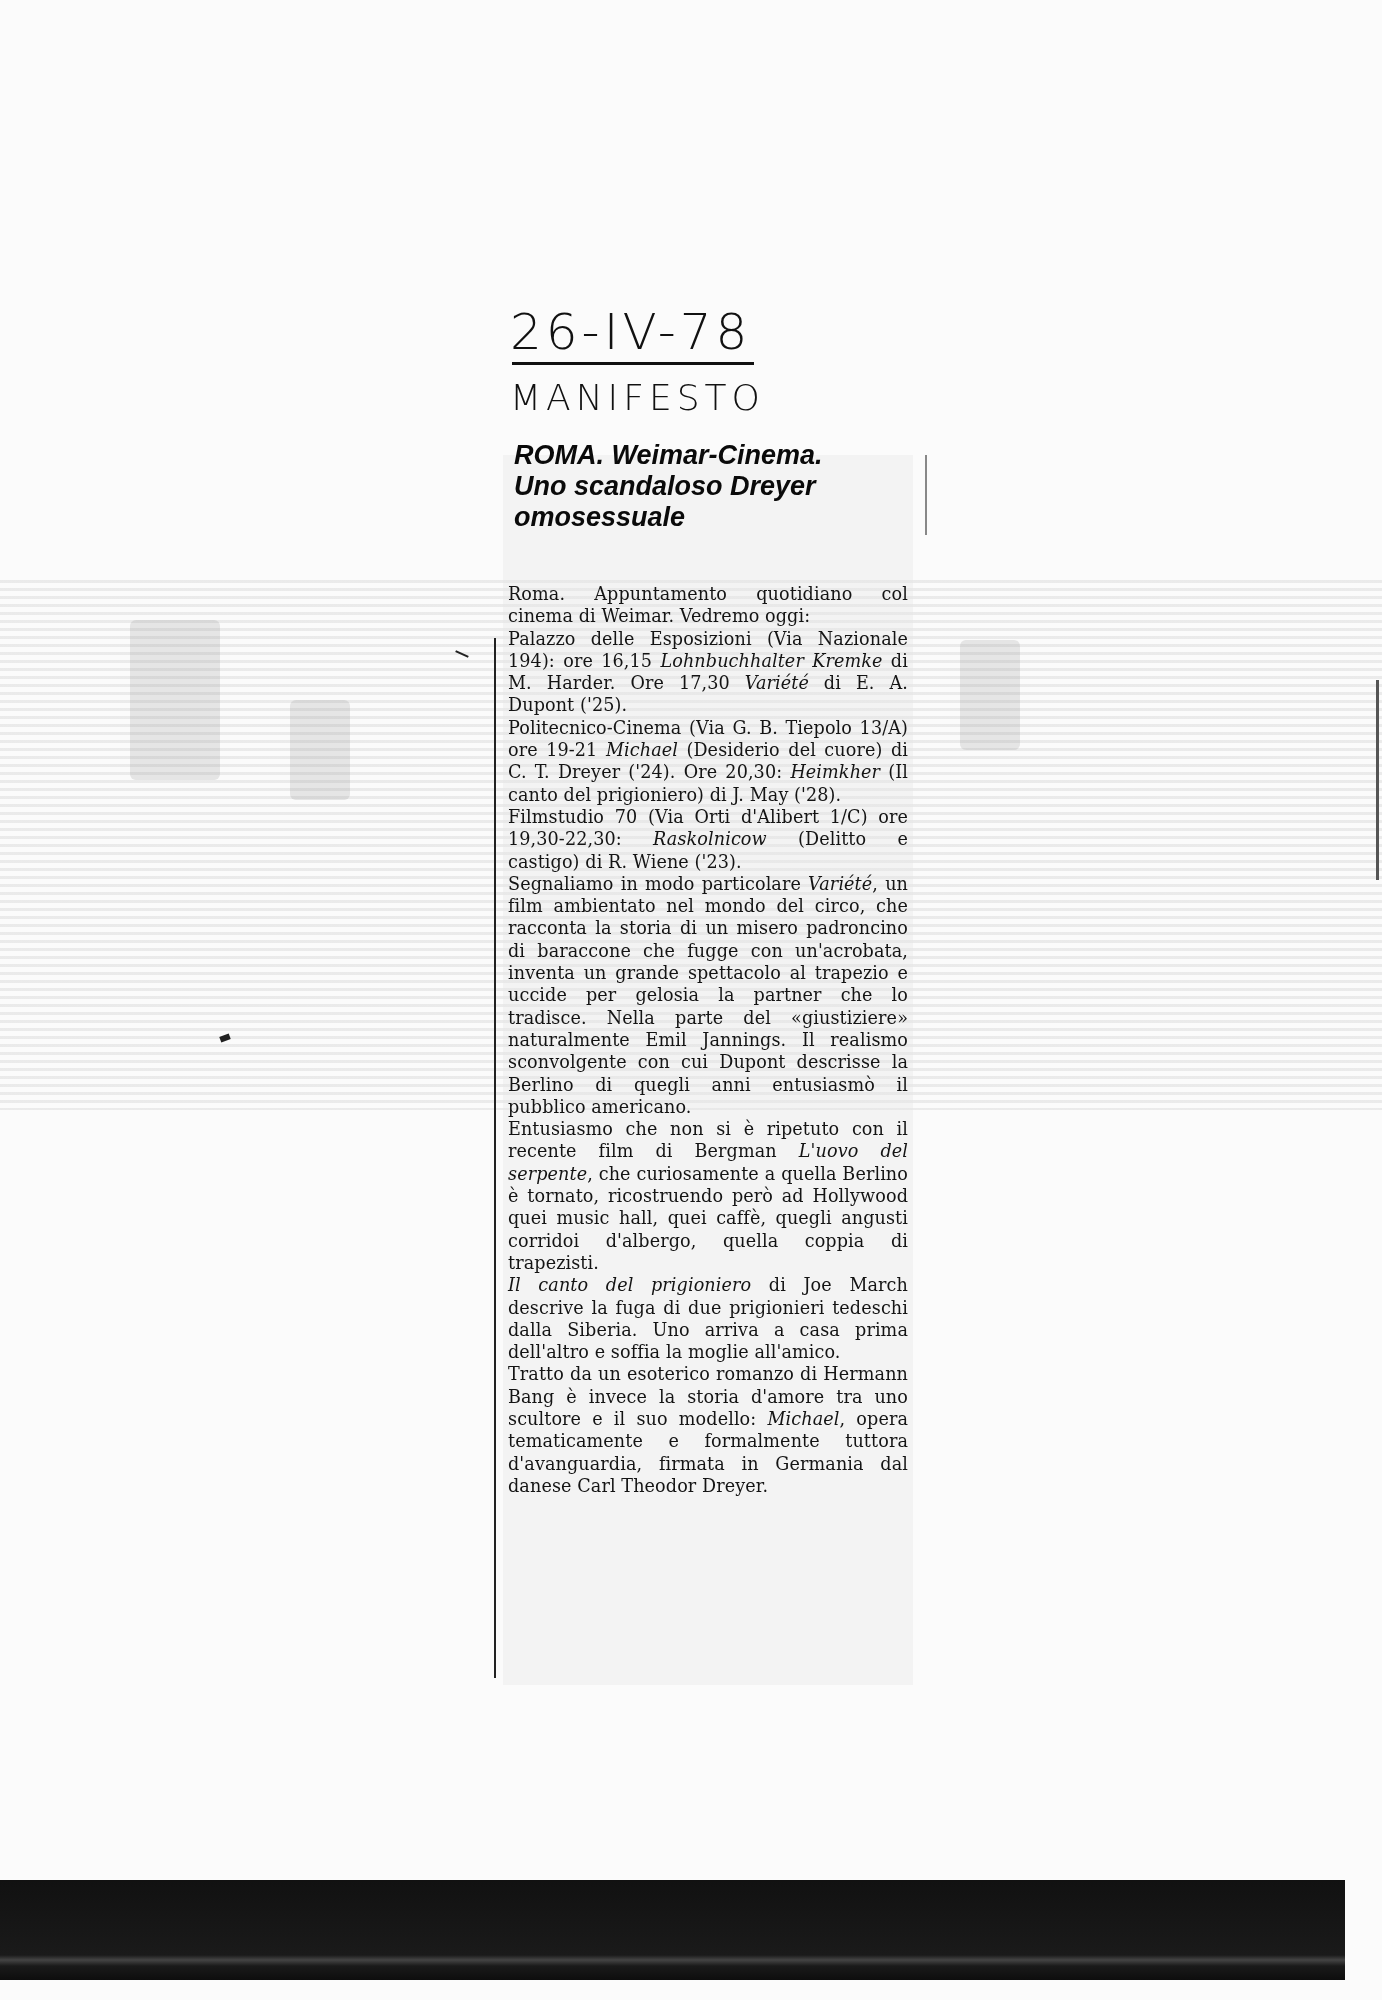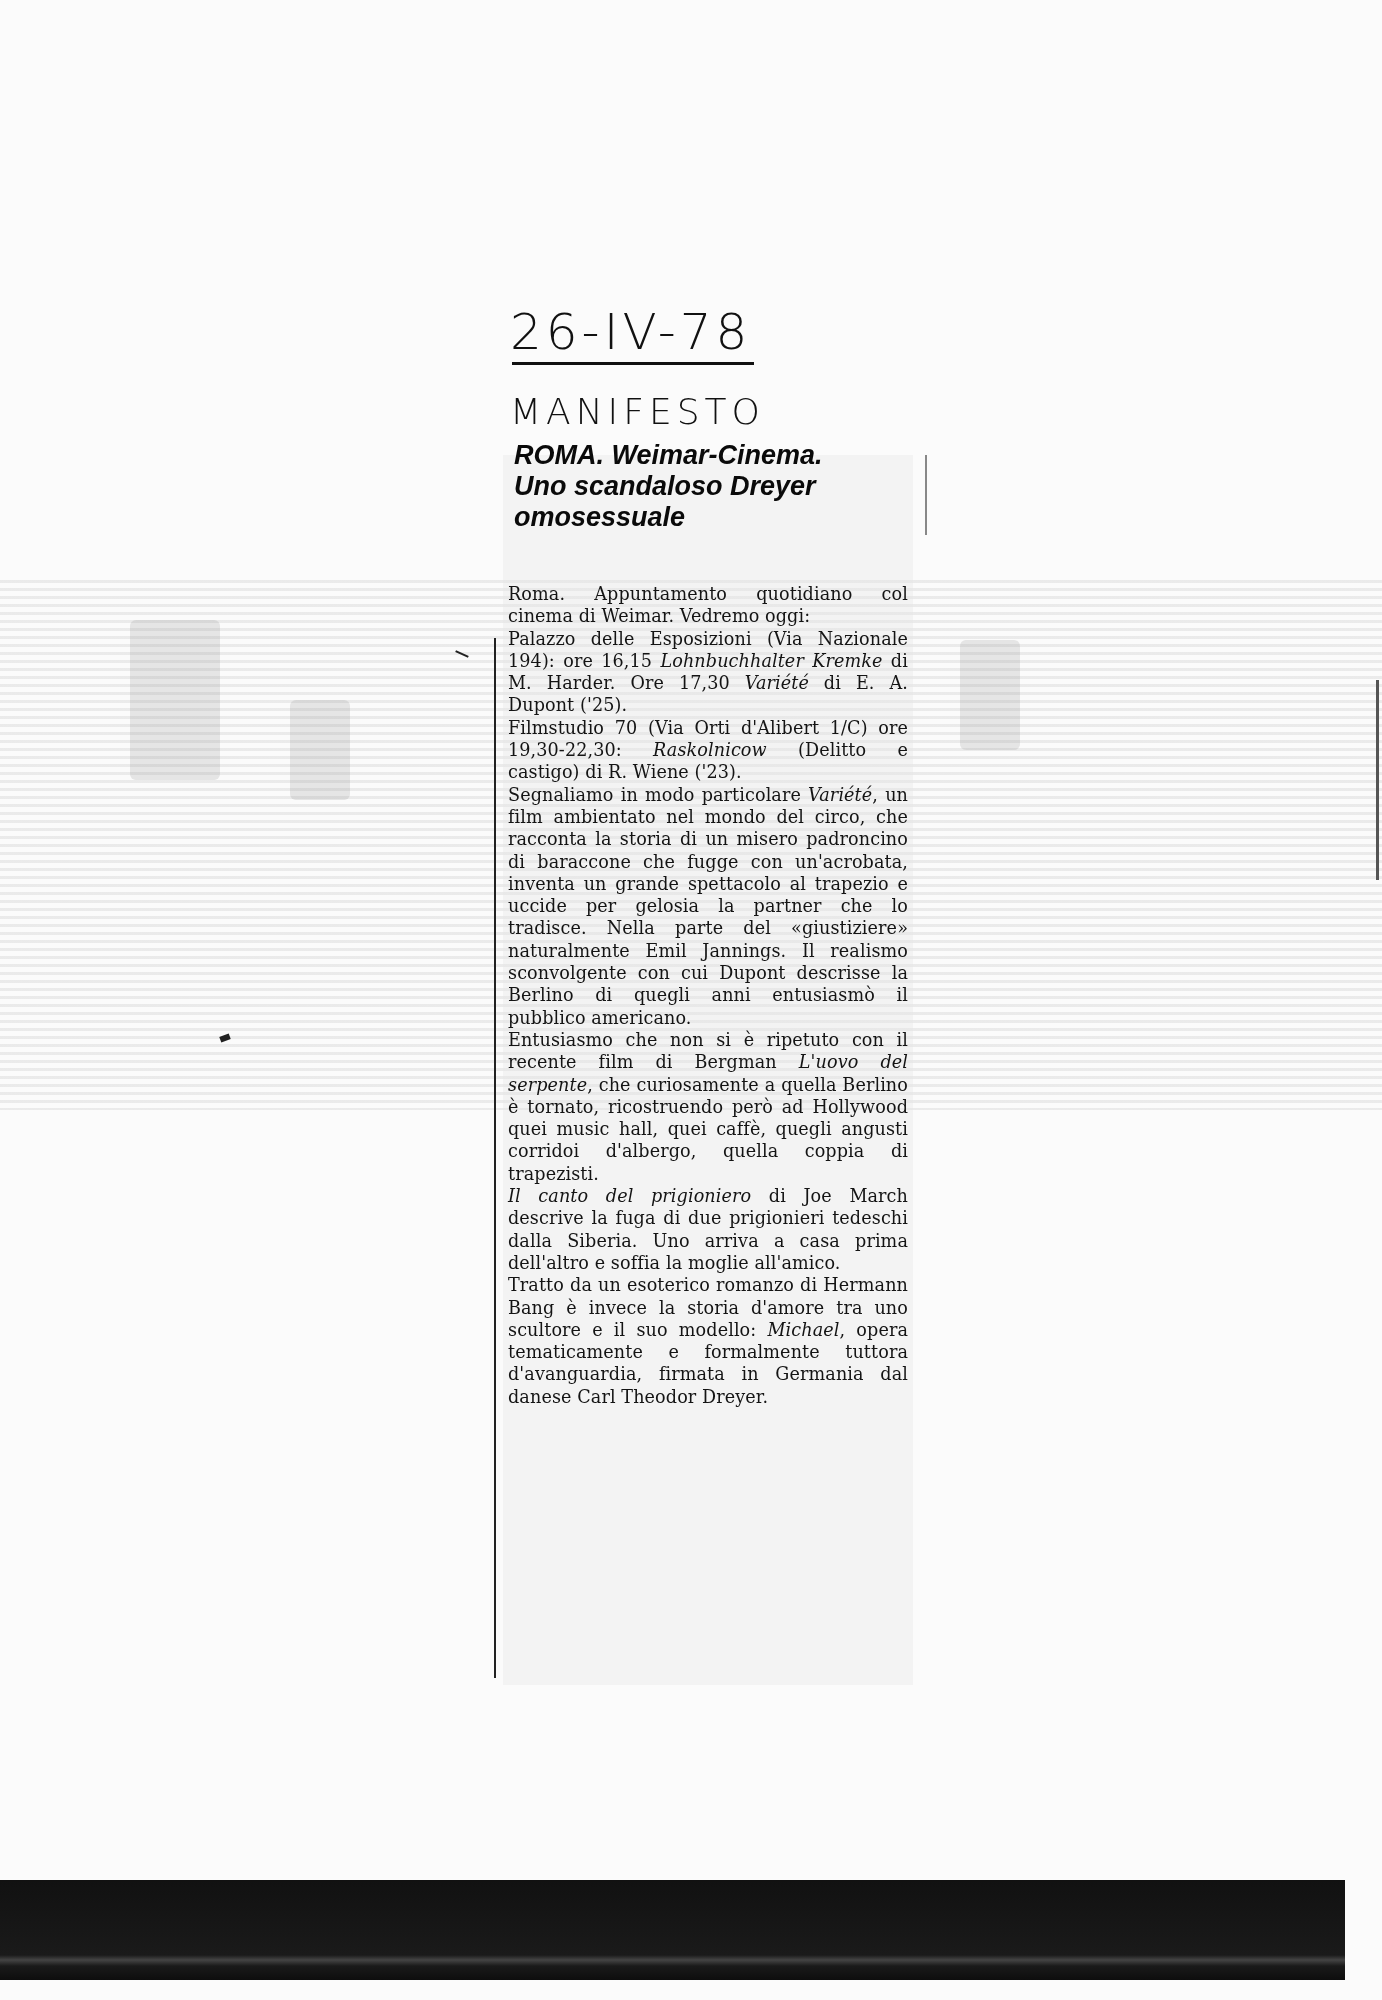--- a/index.html
+++ b/index.html
@@ -21,21 +21,21 @@
     background:linear-gradient(180deg,#111 0%,#1a1a1a 75%,#444 80%,#1a1a1a 86%,#0d0d0d 100%);
   }
   .right-edge {
     position:absolute; left:1376px; top:680px; width:3px; height:200px; background:#555;
   }
   .handwriting {
     position:absolute; font-family:"DejaVu Sans", sans-serif; color:#111; font-weight:300;
   }
   .hw-date { left:510px; top:303px; font-size:50px; letter-spacing:4px;text-align:right; }
   .hw-rule { position:absolute; left:512px; top:362px; width:242px; height:3px; background:#111; }
-  .hw-paper { left:510px; top:391px; font-size:36px; letter-spacing:5px; }
+  .hw-paper { left:510px; top:377px; font-size:36px; letter-spacing:5px; }
 
   .clipping {
     position:absolute; left:503px; top:455px; width:410px; height:1230px;
     background:rgba(230,230,230,0.35);
   }
   .clip-border-right {
     position:absolute; left:925px; top:455px; width:2px; height:80px; background:#888;
   }
   .clip-border-left {
     position:absolute; left:494px; top:638px; width:2px; height:1040px; background:#222;
@@ -73,20 +73,21 @@
 
 <h1 class="headline">
   <span>ROMA. Weimar-Cinema.</span><br>
   <span>Uno scandaloso Dreyer</span><br>
   <span>omosessuale</span>
 </h1>
 
 <div class="body-text" id="article-body">
     <p><span>Roma. Appuntamento quotidiano col cinema di Weimar. Vedremo oggi:</span></p>
     <p><span>Palazzo delle Esposizioni (Via Nazionale 194): ore 16,15 </span><i>Lohnbuchhalter Kremke</i><span> di M. Harder. Ore 17,30 </span><i>Variété</i><span> di E. A. Dupont ('25).</span></p>
+    <p><span>Politecnico-Cinema (Via G. B. Tiepolo 13/A) ore 19-21 </span><i>Michael</i><span> (Desiderio del cuore) di C. T. Dreyer ('24). Ore 20,30: </span><i>Heimkher</i><span> (Il canto del prigioniero) di J. May ('28).</span></p>
     <p><span>Filmstudio 70 (Via Orti d'Alibert 1/C) ore 19,30-22,30: </span><i>Raskolnicow</i><span> (Delitto e castigo) di R. Wiene ('23).</span></p>
     <p><span>Segnaliamo in modo particolare </span><i>Variété</i><span>, un film ambientato nel mondo del circo, che racconta la storia di un misero padroncino di baraccone che fugge con un'acrobata, inventa un grande spettacolo al trapezio e uccide per gelosia la partner che lo tradisce. Nella parte del «giustiziere» naturalmente Emil Jannings. Il realismo sconvolgente con cui Dupont descrisse la Berlino di quegli anni entusiasmò il pubblico americano.</span></p>
     <p><span>Entusiasmo che non si è ripetuto con il recente film di Bergman </span><i>L'uovo del serpente</i><span>, che curiosamente a quella Berlino è tornato, ricostruendo però ad Hollywood quei music hall, quei caffè, quegli angusti corridoi d'albergo, quella coppia di trapezisti.</span></p>
     <p><i>Il canto del prigioniero</i><span> di Joe March descrive la fuga di due prigionieri tedeschi dalla Siberia. Uno arriva a casa prima dell'altro e soffia la moglie all'amico.</span></p>
     <p><span>Tratto da un esoterico romanzo di Hermann Bang è invece la storia d'amore tra uno scultore e il suo modello: </span><i>Michael</i><span>, opera tematicamente e formalmente tuttora d'avanguardia, firmata in Germania dal danese Carl Theodor Dreyer.</span></p>
   </div>
 
 <div class="stray" style="left:220px;top:1035px;width:10px;height:6px;transform:rotate(-20deg)"></div>
 <div class="stray" style="left:455px;top:653px;width:14px;height:2px;transform:rotate(25deg)"></div>
 

